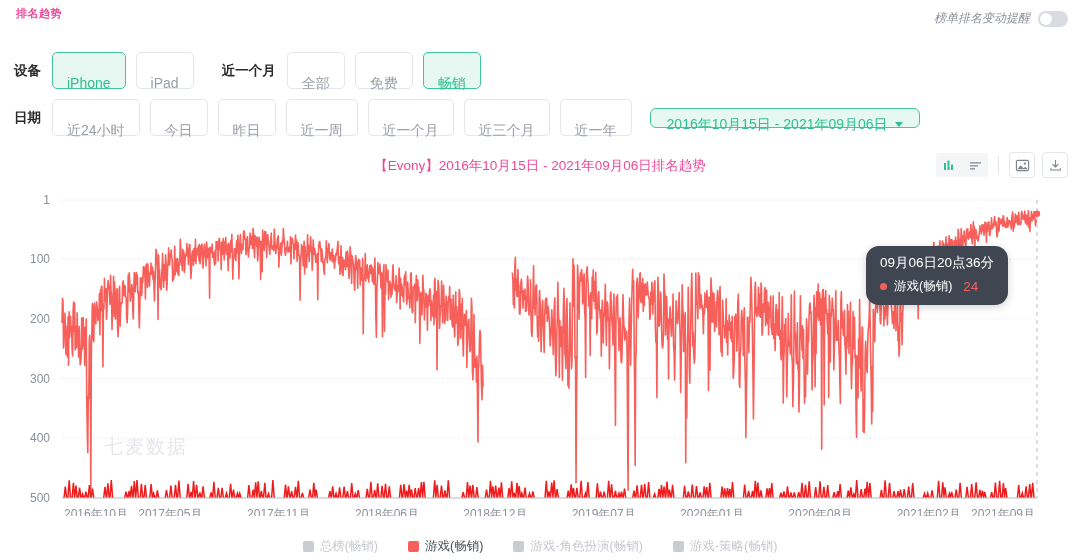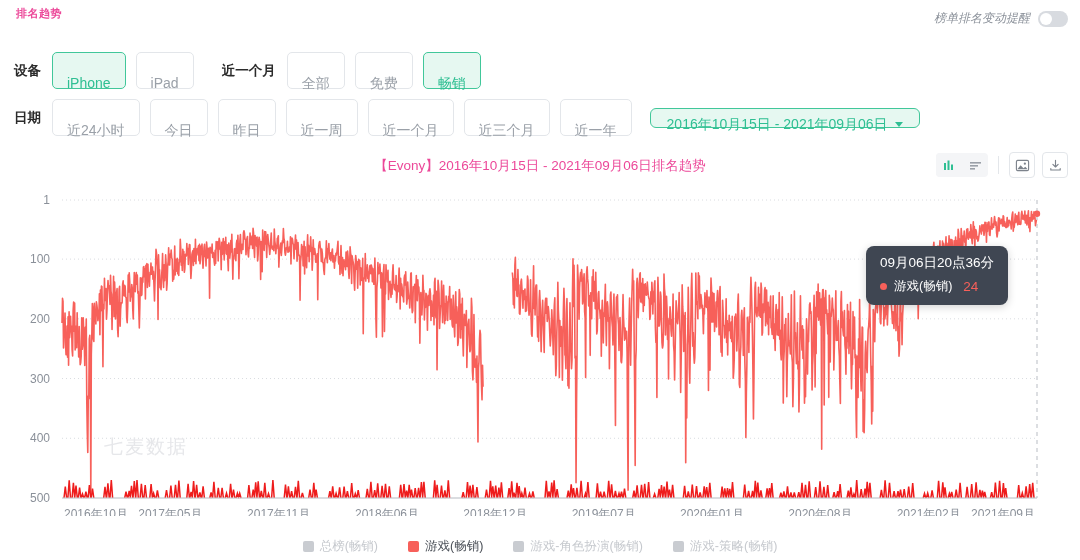--- a/index.html
+++ b/index.html
@@ -170,21 +170,21 @@
     color: #e6e7ea;
     letter-spacing: 2px;
   }
 
   
   .tooltip {
     position: absolute;
     left: 866px; top: 246px;
     background: #3f4652;
     color: #fff;
-    border-radius: 8px;
+    border-radius: 13px;
     padding: 8px 14px 10px 14px;
     font-size: 13px;
     box-shadow: 0 2px 8px rgba(0,0,0,.18);
     z-index: 30;
   }
   .tooltip .tt-title {
     font-size: 13.5px;
     margin-bottom: 6px;
     white-space: nowrap;
   }

